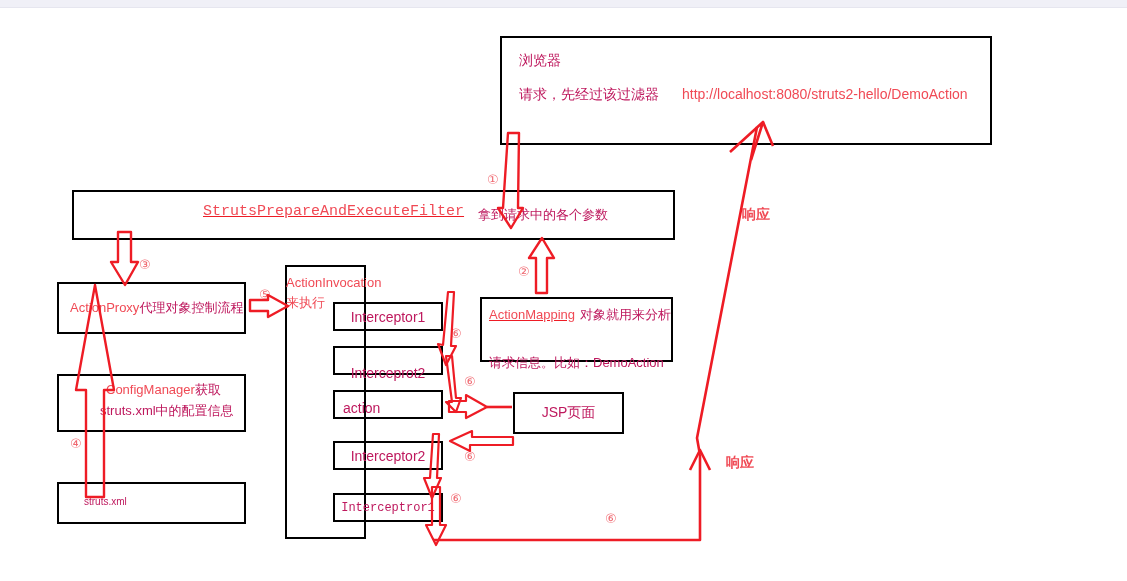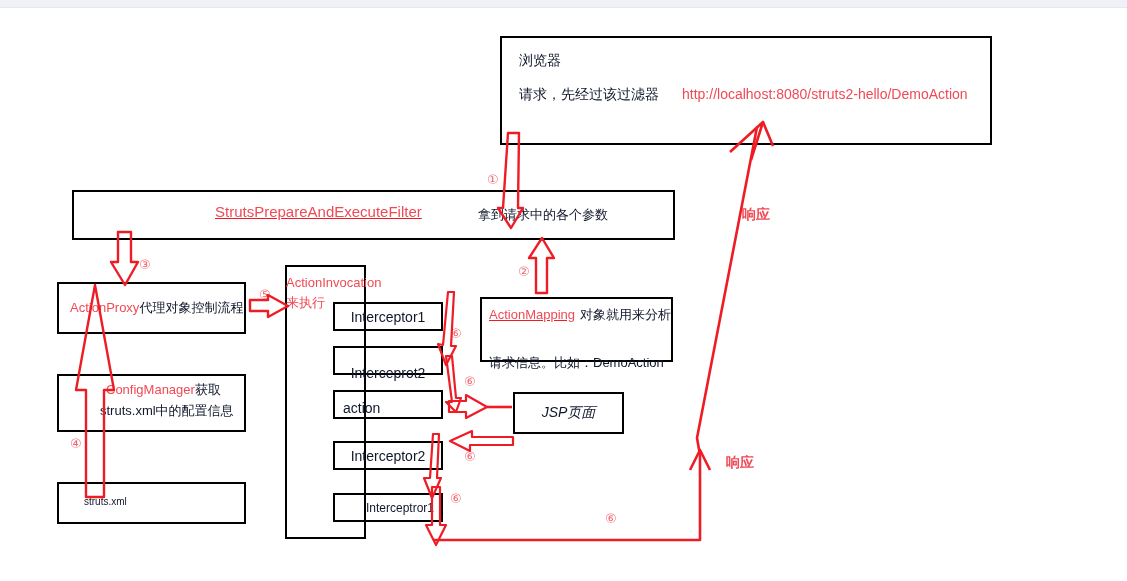--- a/index.html
+++ b/index.html
@@ -39,23 +39,23 @@
     position: absolute;
     border: 2px solid #000000;
     background: transparent;
     box-sizing: border-box;
   }
   .txt {
     position: absolute;
     white-space: nowrap;
     line-height: 1.35;
   }
-  .black { color: #0f172a; }
+  .black { color: #be185d; }
   .pink  { color: #f04a55; }
-  .mono  { font-family: Liberation Sans, sans-serif; margin-left: 12px; }
+  .mono  { font-family: Liberation Mono, monospace; }
   .underline-red {
     text-decoration: underline;
     text-decoration-color: #ee1c25;
   }
   .circnum {
     position: absolute;
     color: #f06a72;
     font-size: 13px;
     line-height: 1;
   }
@@ -116,21 +116,21 @@
   <div class="box" style="left:333px; top:493px; width:110px; height:29px;"></div>
   <div class="ctr black mono" style="left:333px; top:493px; width:110px; height:29px; font-size:12px;">Interceptror1</div>
 
   <div class="box" style="left:480px; top:297px; width:193px; height:65px;"></div>
   <div class="txt" style="left:489px; top:306px; font-size:13px;">
     <span class="pink underline-red">ActionMapping</span><span class="black" style="margin-left:5px;">对象就用来分析</span>
   </div>
   <div class="txt black" style="left:489px; top:328px; font-size:13px;margin-top:26px;">请求信息。比如：DemoAction</div>
 
   <div class="box" style="left:513px; top:392px; width:111px; height:42px;"></div>
-  <div class="ctr black" style="left:513px; top:392px; width:111px; height:42px; font-size:14px;font-style:italic;">JSP页面</div>
+  <div class="ctr black" style="left:513px; top:392px; width:111px; height:42px; font-size:14px;">JSP页面</div>
 
   <div class="txt pink" style="left:742px; top:205px; font-size:14px; font-weight:bold;">响应</div>
   <div class="txt pink" style="left:726px; top:453px; font-size:14px; font-weight:bold;">响应</div>
 
   <div class="circnum" style="left:487px; top:173px;">①</div>
   <div class="circnum" style="left:518px; top:265px;">②</div>
   <div class="circnum" style="left:139px; top:258px;">③</div>
   <div class="circnum" style="left:70px; top:437px;">④</div>
   <div class="circnum" style="left:259px; top:288px;">⑤</div>
   <div class="circnum" style="left:450px; top:327px;">⑥</div>

